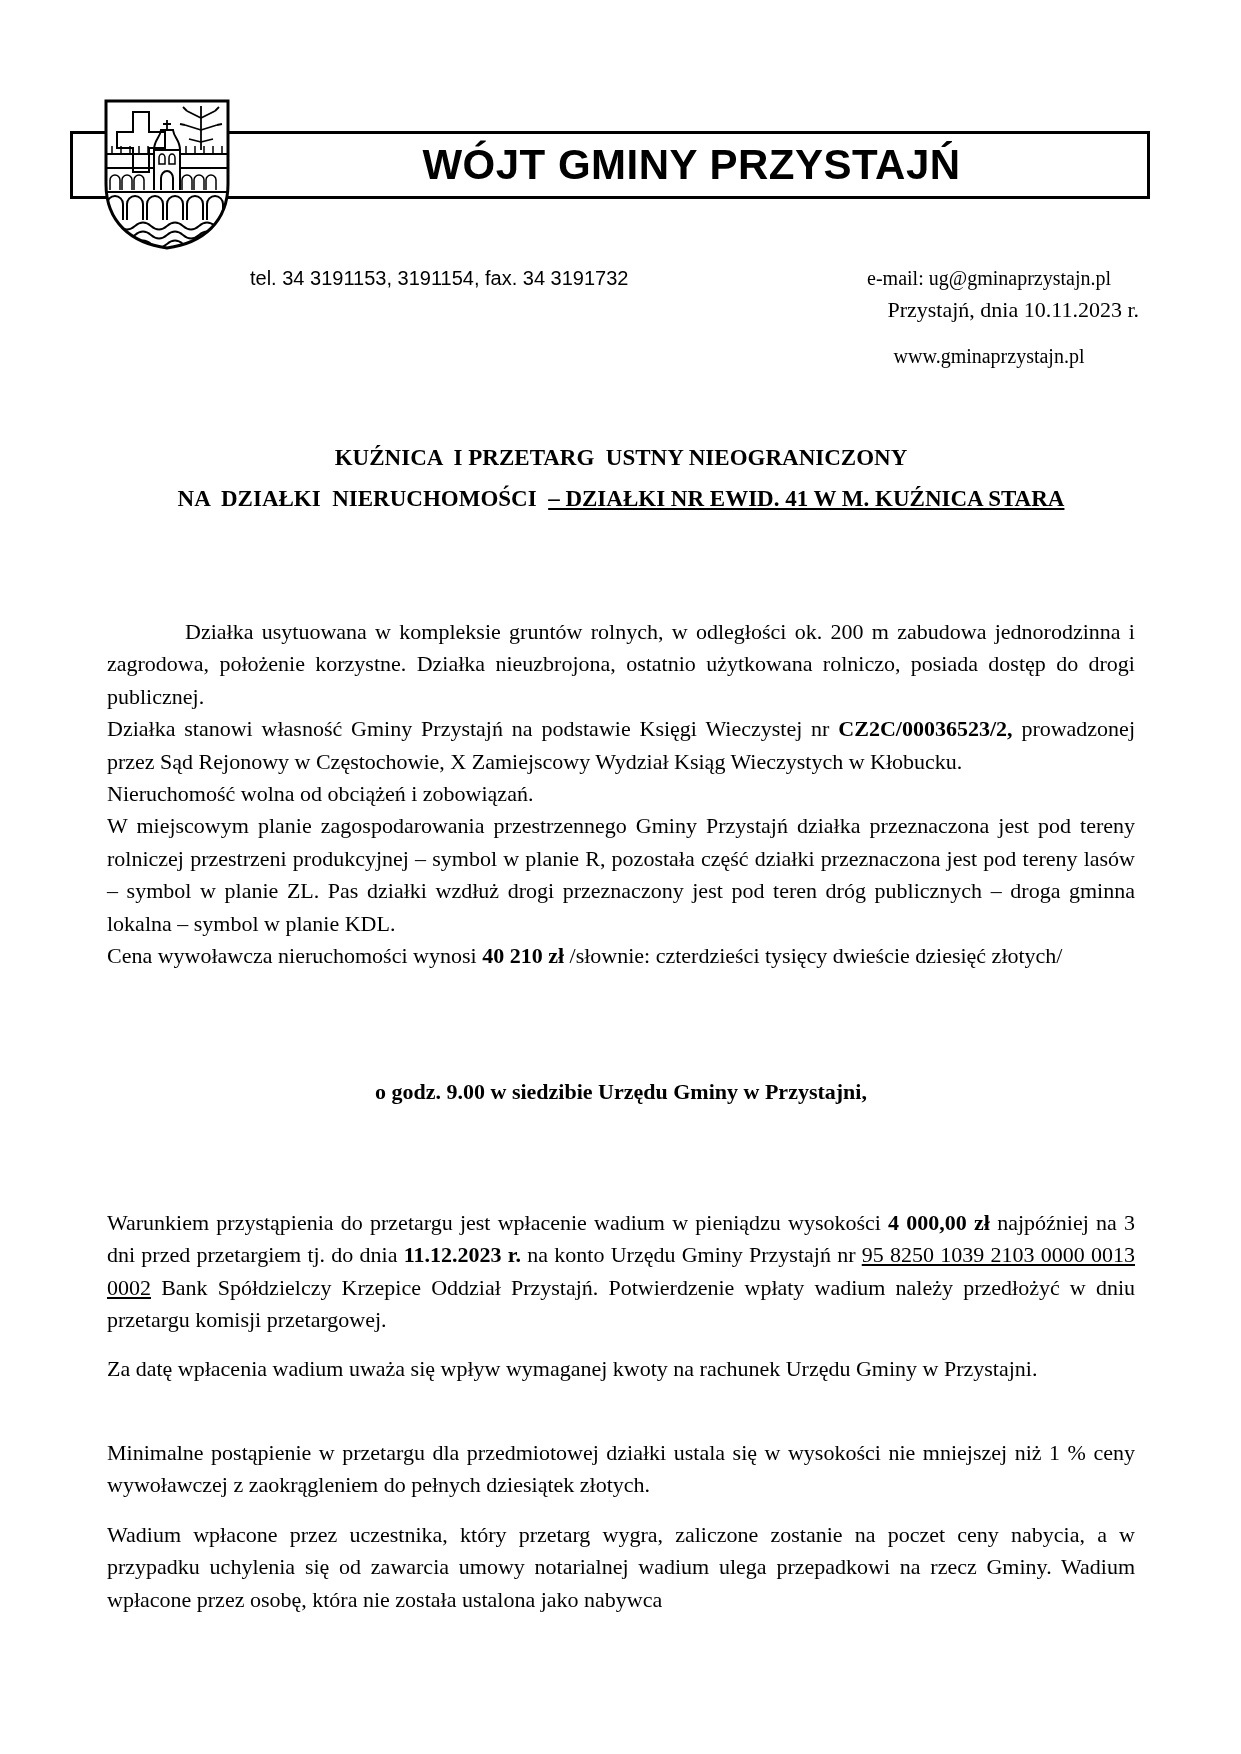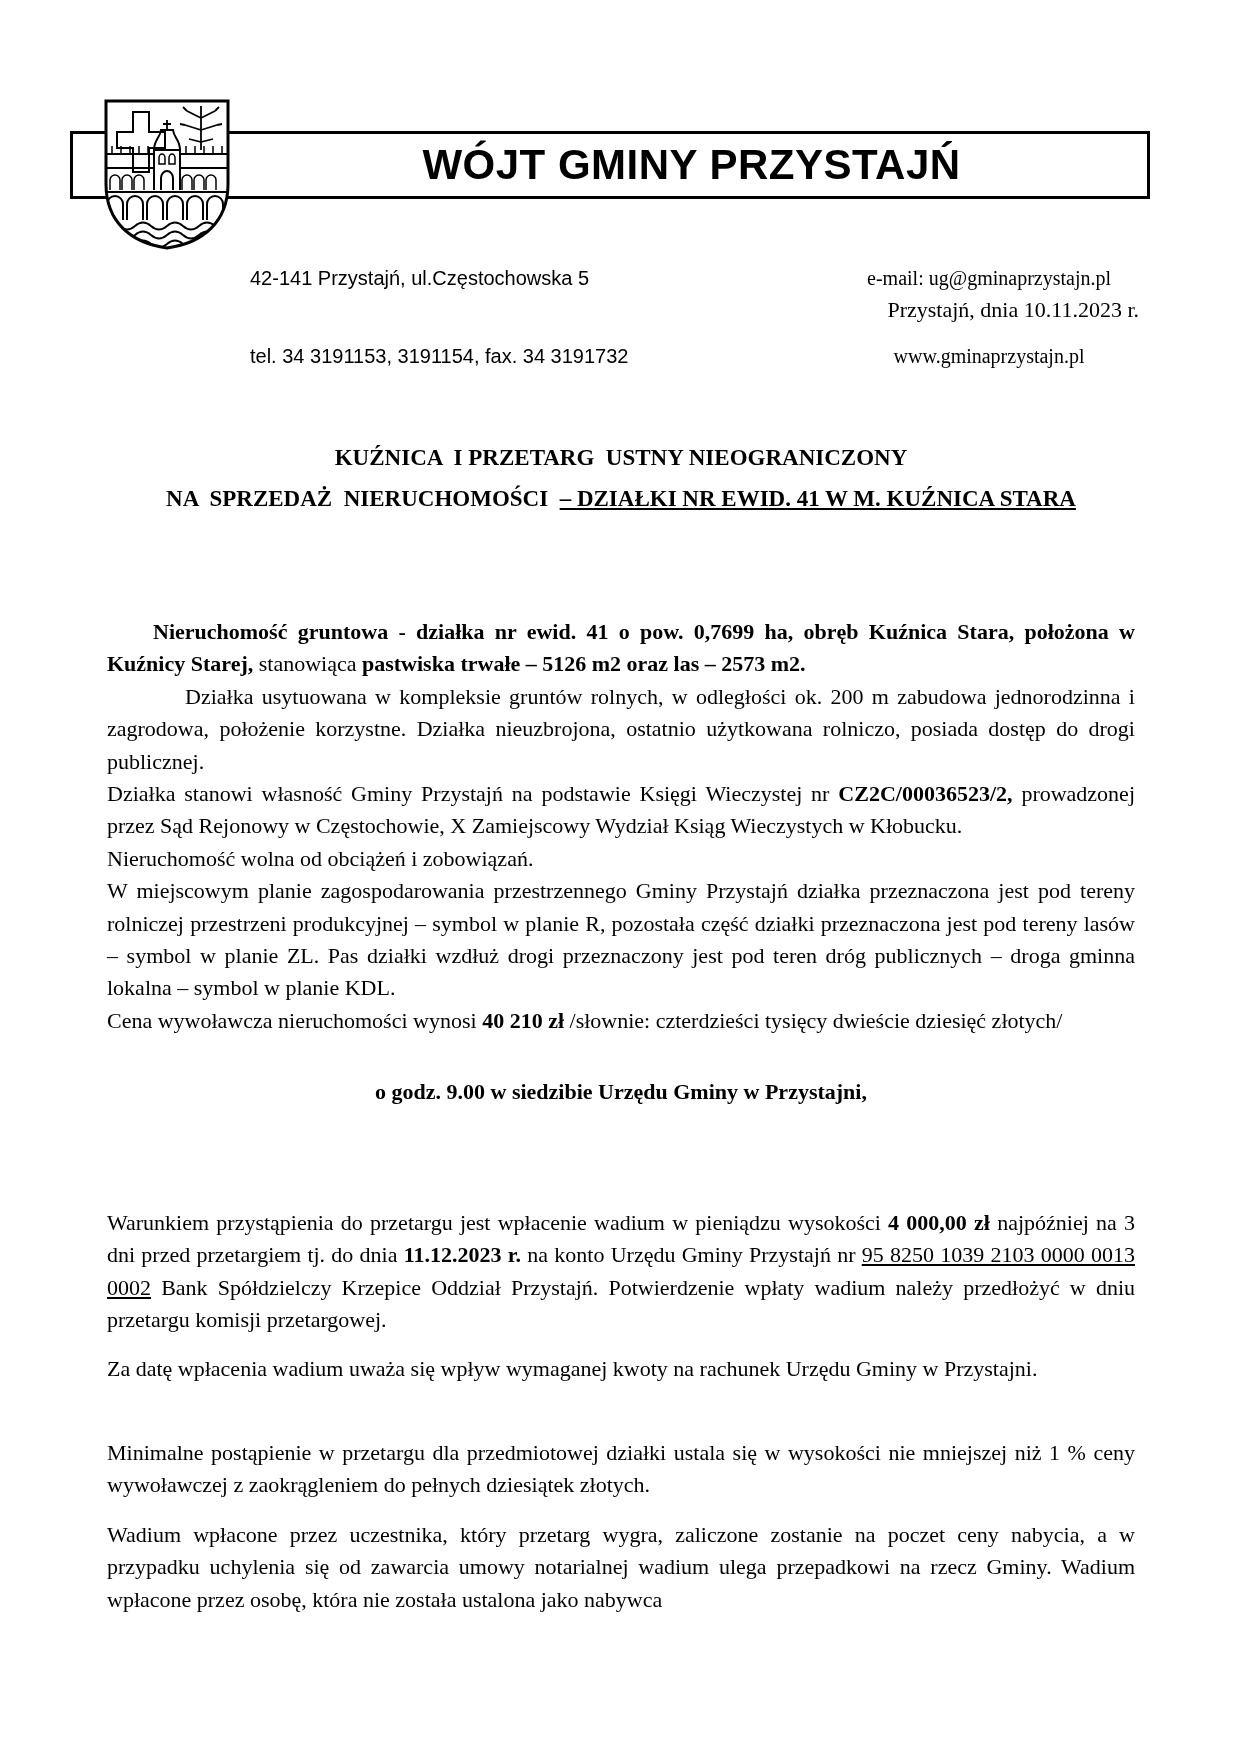--- a/index.html
+++ b/index.html
@@ -106,37 +106,35 @@
                  M66,126 V110 a8,8 0 0 1 16,0 V126 M86,126 V110 a8,8 0 0 1 16,0 V126 M106,126 V110 a8,8 0 0 1 16,0 V126"></path>
 
         <path d="M2,132 q8,-7 16,0 t16,0 t16,0 t16,0 t16,0 t16,0 t16,0 t16,0" stroke-width="1.8"></path>
         <path d="M2,141 q8,-7 16,0 t16,0 t16,0 t16,0 t16,0 t16,0 t16,0 t16,0" stroke-width="1.8"></path>
         <path d="M2,150 q8,-7 16,0 t16,0 t16,0 t16,0 t16,0 t16,0 t16,0 t16,0" stroke-width="1.8"></path>
       </g>
     </svg>
   </div>
 
   <div class="addr addr-left">
-    <div>42-141 Przystajń, ul.Częstochowska 5</div>
     <div>tel. 34 3191153, 3191154, fax. 34 3191732</div>
   </div>
   <div class="addr addr-right">
     <div>e-mail: ug@gminaprzystajn.pl</div>
     <div>www.gminaprzystajn.pl</div>
   </div>
 
   <div class="date-line">Przystajń, dnia 10.11.2023 r.</div>
 
   <div class="doc-title">
     <div class="tline">KUŹNICA  I PRZETARG  USTNY NIEOGRANICZONY</div>
-    <div class="tline"><span>NA  SPRZEDAŻ  NIERUCHOMOŚCI  </span><span class="u">– DZIAŁKI NR EWID. 41 W M. KUŹNICA STARA</span></div>
+    <div class="tline"><span>NA  DZIAŁKI  NIERUCHOMOŚCI  </span><span class="u">– DZIAŁKI NR EWID. 41 W M. KUŹNICA STARA</span></div>
   </div>
 
   <div class="body b1">
-    <p class="ind1"><span class="b">Nieruchomość gruntowa -  działka nr ewid. 41 o  pow. 0,7699 ha, obręb Kuźnica Stara, położona w Kuźnicy Starej,</span><span> stanowiąca </span><span class="b">pastwiska trwałe – 5126 m2 oraz las – 2573 m2.</span></p>
     <p class="ind2">Działka usytuowana w kompleksie gruntów rolnych, w odległości ok. 200 m zabudowa jednorodzinna i zagrodowa, położenie korzystne. Działka nieuzbrojona, ostatnio użytkowana rolniczo, posiada dostęp do drogi publicznej.</p>
     <p><span>Działka stanowi własność Gminy Przystajń na podstawie Księgi Wieczystej nr </span><span class="b">CZ2C/00036523/2,</span><span> prowadzonej przez Sąd Rejonowy w Częstochowie, X Zamiejscowy Wydział Ksiąg Wieczystych w Kłobucku.</span></p>
     <p>Nieruchomość wolna od obciążeń i zobowiązań.</p>
     <p>W miejscowym planie zagospodarowania przestrzennego Gminy Przystajń działka przeznaczona jest pod tereny rolniczej przestrzeni produkcyjnej – symbol w planie R, pozostała część działki przeznaczona jest pod tereny lasów – symbol w planie ZL. Pas działki wzdłuż drogi przeznaczony jest pod teren dróg publicznych – droga gminna lokalna – symbol w planie KDL.</p>
     <p><span>Cena wywoławcza nieruchomości wynosi </span><span class="b">40 210 zł</span><span> /słownie: czterdzieści tysięcy dwieście dziesięć złotych/</span></p>
   </div>
 
   <div class="auction">
     <div>o godz. 9.00 w siedzibie Urzędu Gminy w Przystajni,</div>
   </div>

